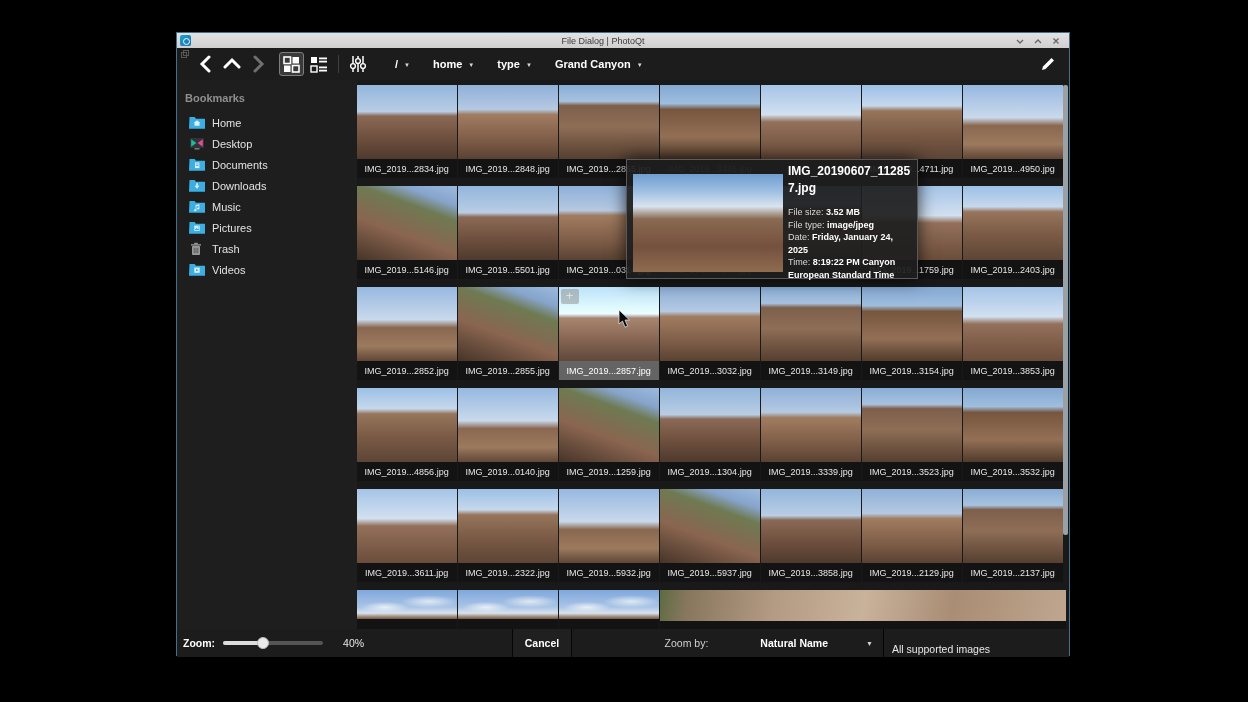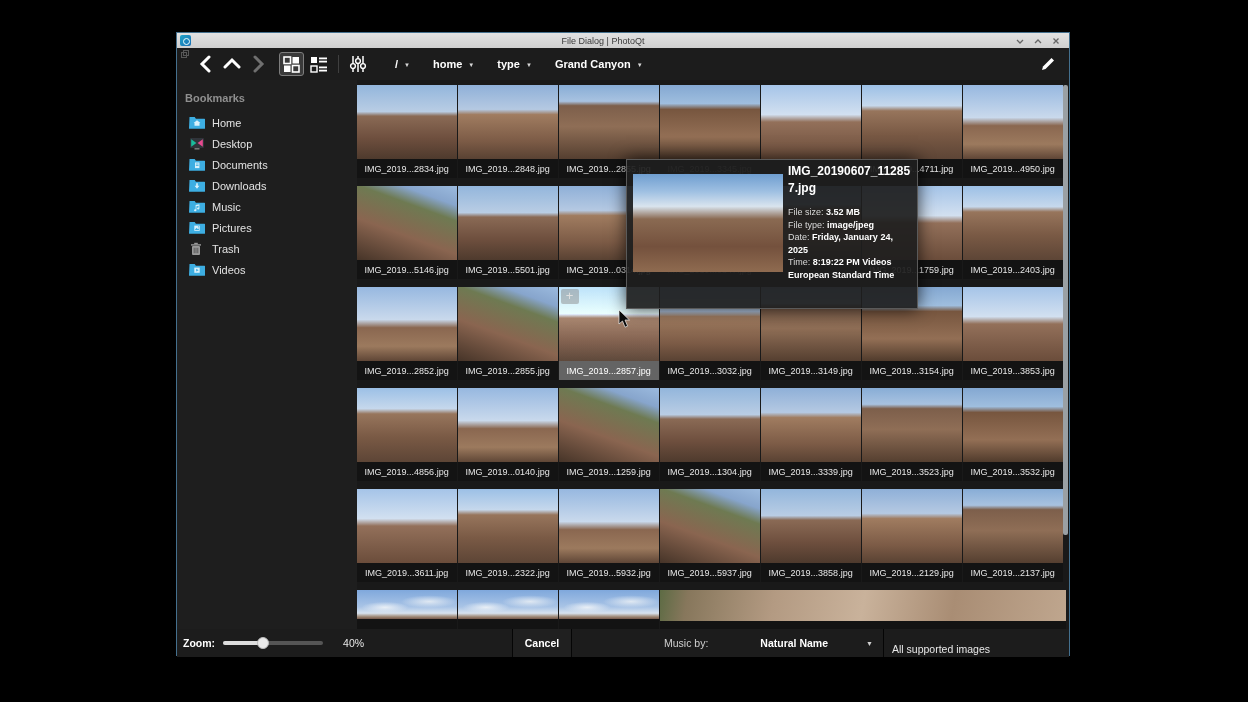--- a/index.html
+++ b/index.html
@@ -68,21 +68,21 @@
     radial-gradient(ellipse 34px 8px at 28% 60%, #e9eff6 0%, rgba(233,239,246,0) 70%),
     radial-gradient(ellipse 40px 9px at 72% 40%, #dfe8f2 0%, rgba(223,232,242,0) 70%),
     linear-gradient(180deg,#7fa8dc 0%,#a9c4e6 58%,#d7e2ee 80%,#9f8a78 92%,#74584a 100%);}
   .vwide{background:linear-gradient(100deg,#5d6b44 0%,#87775c 7%,#b39a82 28%,#c9b29b 50%,#a98d74 72%,#bfa68e 100%);}
   .vtip{background:linear-gradient(180deg,#6f9ed0 0%,#9fc0e2 18%,#d9e4ee 33%,#8a6a52 46%,#74513d 74%,#8f6b50 100%);}
 
   .scrollbar { position:absolute; right:1px; top:5px; width:5px; height:450px;
                background:#9aa0a4; border-radius:2px; }
 
   
-  .tooltip { position:absolute; left:449px; top:126px; width:292px; height:150px;
+  .tooltip { position:absolute; left:449px; top:126px; width:292px; height:120px;
              background:rgba(30,30,30,.93); border:1px solid #5a5a5a;
              box-shadow:0 0 16px rgba(0,0,0,.75); z-index:30; }
   .tip-img { position:absolute; left:6px; top:14px; width:150px; height:98px; }
   .tip-col { position:absolute; left:161px; top:3px; width:126px; color:#fff; }
   .tip-name { font-size:12px; font-weight:bold; line-height:17px; word-break:break-all; margin-bottom:9px; }
   .tip-line { font-size:9px; line-height:12.5px; color:#d9d9d9; }
   .tip-line b { color:#fff; }
 
   
   .bottombar { position:absolute; left:0; top:596px; width:100%; height:28px;
@@ -454,21 +454,21 @@
   </div>
 
   <div class="tooltip">
     <div class="tip-img vtip"></div>
     <div class="tip-col">
       <div class="tip-name">IMG_20190607_112857.jpg</div>
       <div id="tip-fields">
           <div class="tip-line"><span>File size: </span><b>3.52 MB</b></div>
           <div class="tip-line"><span>File type: </span><b>image/jpeg</b></div>
           <div class="tip-line"><span>Date: </span><b>Friday, January 24, 2025</b></div>
-          <div class="tip-line"><span>Time: </span><b>8:19:22 PM Videos European Standard Time</b></div>
+          <div class="tip-line"><span>Time: </span><b>8:19:22 PM Canyon European Standard Time</b></div>
         </div>
     </div>
   </div>
 
   <div class="cursor">
     <svg width="14" height="20">
         <path d="M1 1 L1 15 L4.5 12 L7 18.2 L9.6 17.1 L7 11 L11.5 11 Z" fill="#0a0a0a" stroke="#f0f0f0" stroke-width="0.7"></path>
       </svg>
   </div>
 
@@ -478,21 +478,21 @@
       <div class="slider">
         <div class="fill" style="width: 40%;"></div>
         <div class="handle" style="left: 40%;"></div>
       </div>
       <span class="z-val">40%</span>
     </div>
     <div class="bb-div"></div>
     <div class="bb-cancel">Cancel</div>
     <div class="bb-div"></div>
     <div class="bb-sort">
-      <span class="sort-lbl">Music by:</span>
+      <span class="sort-lbl">Zoom by:</span>
       <span class="sort-val">Natural Name</span>
       <span class="sort-caret">▼</span>
     </div>
     <div class="bb-div"></div>
     <div class="bb-filter">All supported images</div>
   </div>
 
 </div>
 
 </body></html>

